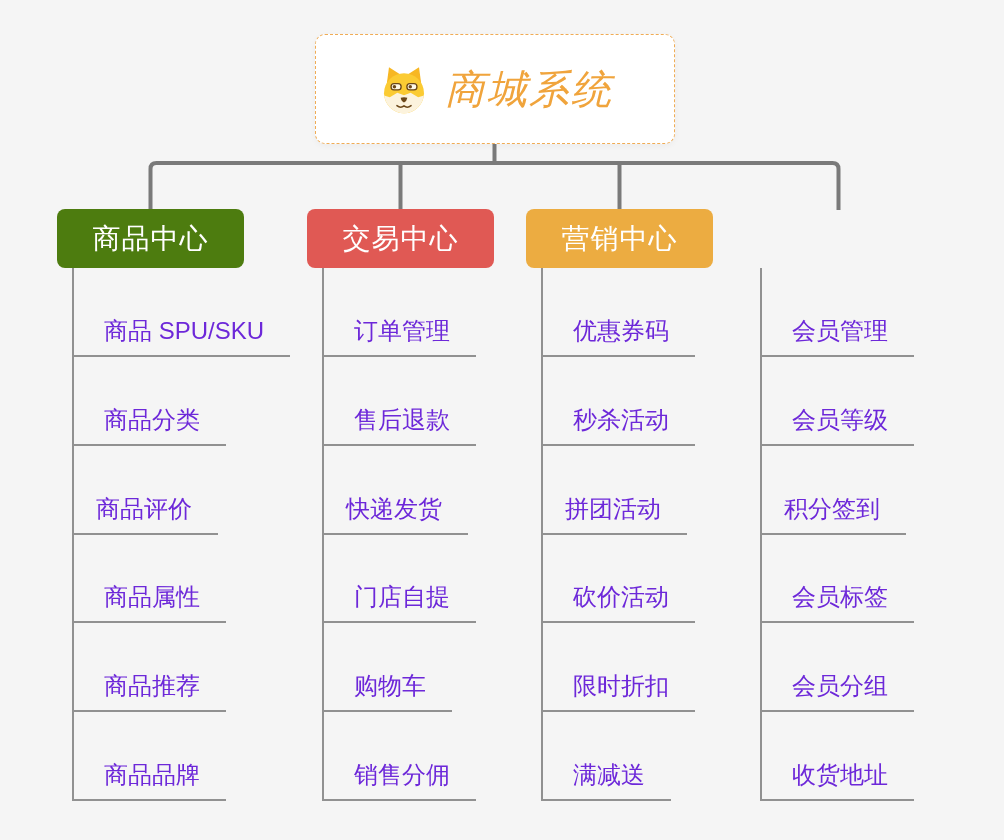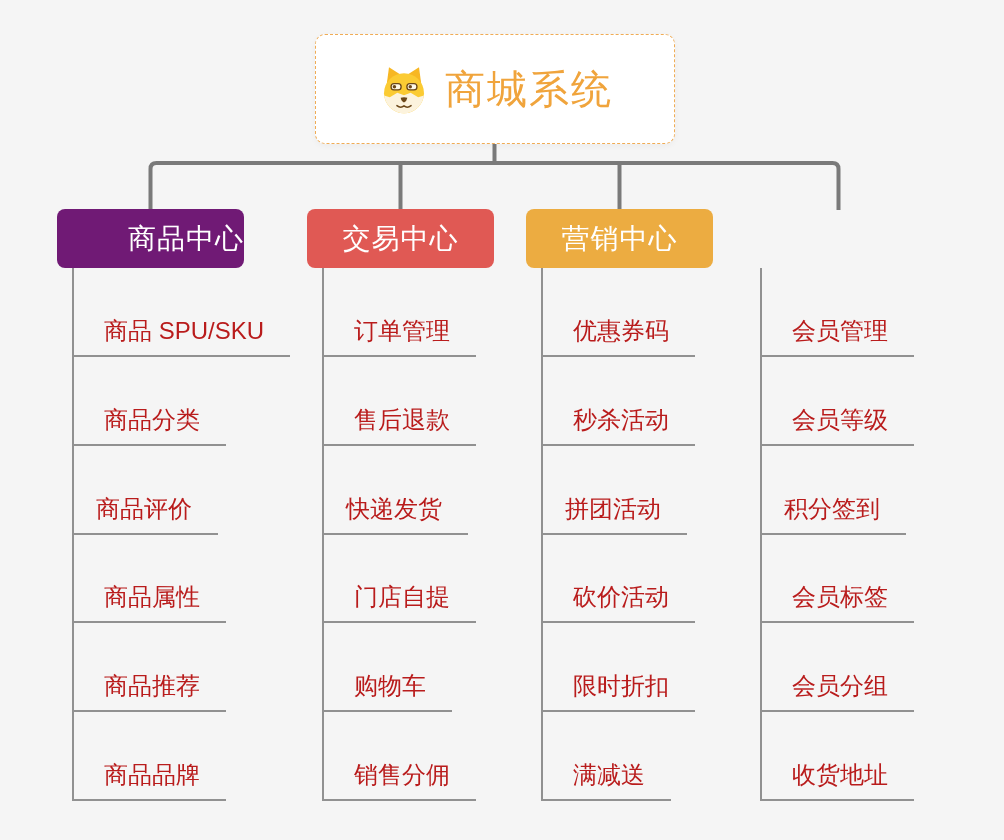--- a/index.html
+++ b/index.html
@@ -28,20 +28,21 @@
     box-sizing: border-box;
     background: #ffffff;
     border: 1px dashed #f0ac55;
     border-radius: 10px;
     display: flex;
     align-items: center;
     justify-content: center;
     gap: 14px;
     box-shadow: 0 2px 6px rgba(0,0,0,0.04);
     cursor: pointer;
+    font-style: italic;
   }
   .root-label {
     font-size: 40px;
     font-weight: 500;
     letter-spacing: 2px;
     white-space: nowrap;
   }
   .dog-icon { display: block; }
 
   
@@ -76,21 +77,21 @@
     width: 2px; height: 533px;
   }
   .leaf {
     position: absolute;
     left: 15px;
     box-sizing: border-box;
     height: 46px;
     padding: 4px 26px 8px 32px;
     line-height: 32px;
     font-size: 24px;
-    color: #b91c1c;
+    color: #6d28d9;
     white-space: nowrap;
     border-bottom: 2px solid #919191;
     cursor: pointer;
   }
   .leaf-0 { top: 102px; }
   .leaf-1 { top: 191px; }
   .leaf-2 { top: 280px; padding-left: 24px; }
   .leaf-3 { top: 368px; }
   .leaf-4 { top: 457px; }
   .leaf-5 { top: 546px; }
@@ -124,21 +125,21 @@
       <rect x="35.5" y="23.5" width="12" height="7.5" rx="3.5" fill="#FFF9E8" stroke="#6B4718" stroke-width="1.6"></rect>
       <circle cx="20.5" cy="27.2" r="2.1" fill="#6B4718"></circle>
       <circle cx="39.5" cy="27.2" r="2.1" fill="#6B4718"></circle>
       <path d="M28 40.5 Q32 39 36 40.5 Q35.2 45 32 46.2 Q28.8 45 28 40.5 Z" fill="#6B4718"></path>
       <path d="M23.5 50 Q28 53.5 32 50.3 Q36 53.5 40.5 50" stroke="#6B4718" stroke-width="1.8" fill="none" stroke-linecap="round"></path>
     </svg>
     <span class="root-label" style="color: rgb(240, 164, 60);">商城系统</span>
   </div>
 
   <div class="column col-0">
-    <div class="branch-node" style="background: #701a75; justify-content: flex-end;">
+    <div class="branch-node" style="background: #4d7c0f;">
       <span>商品中心</span>
     </div>
     <div class="spine" style="background: rgb(145, 145, 145);"></div>
     <div class="leaves">
         <div class="leaf leaf-0" style="border-bottom-color: rgb(145, 145, 145);">商品 SPU/SKU</div>
         <div class="leaf leaf-1" style="border-bottom-color: rgb(145, 145, 145);">商品分类</div>
         <div class="leaf leaf-2" style="border-bottom-color: rgb(145, 145, 145);">商品评价</div>
         <div class="leaf leaf-3" style="border-bottom-color: rgb(145, 145, 145);">商品属性</div>
         <div class="leaf leaf-4" style="border-bottom-color: rgb(145, 145, 145);">商品推荐</div>
         <div class="leaf leaf-5" style="border-bottom-color: rgb(145, 145, 145);">商品品牌</div>

